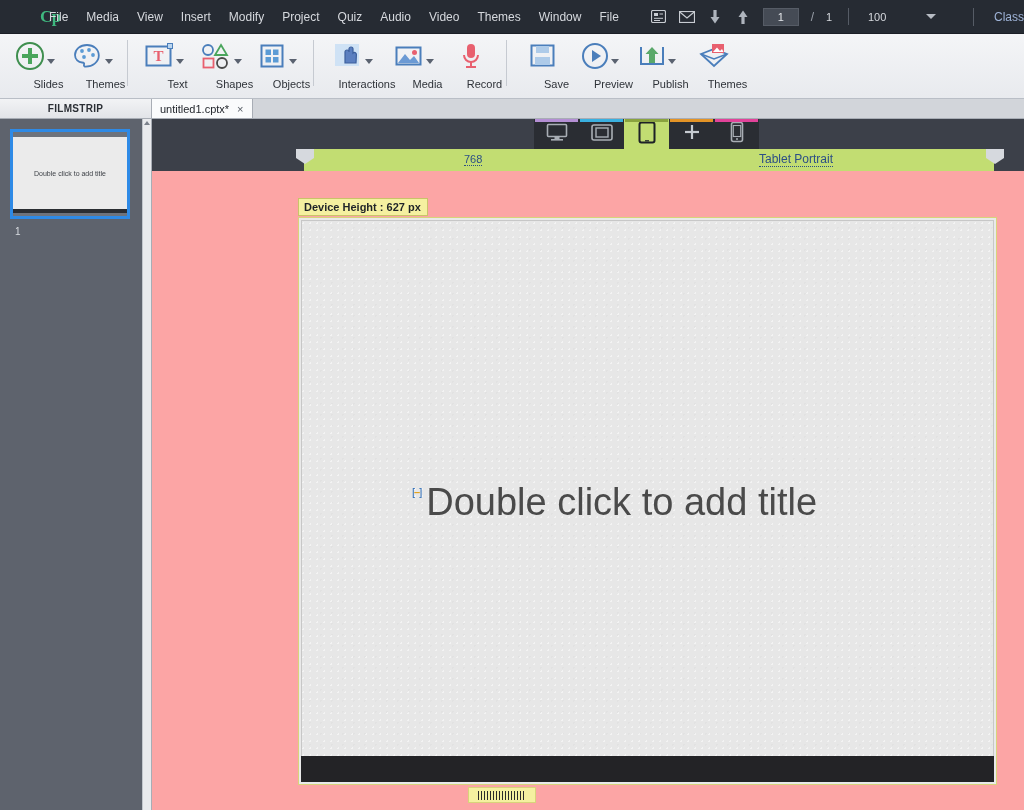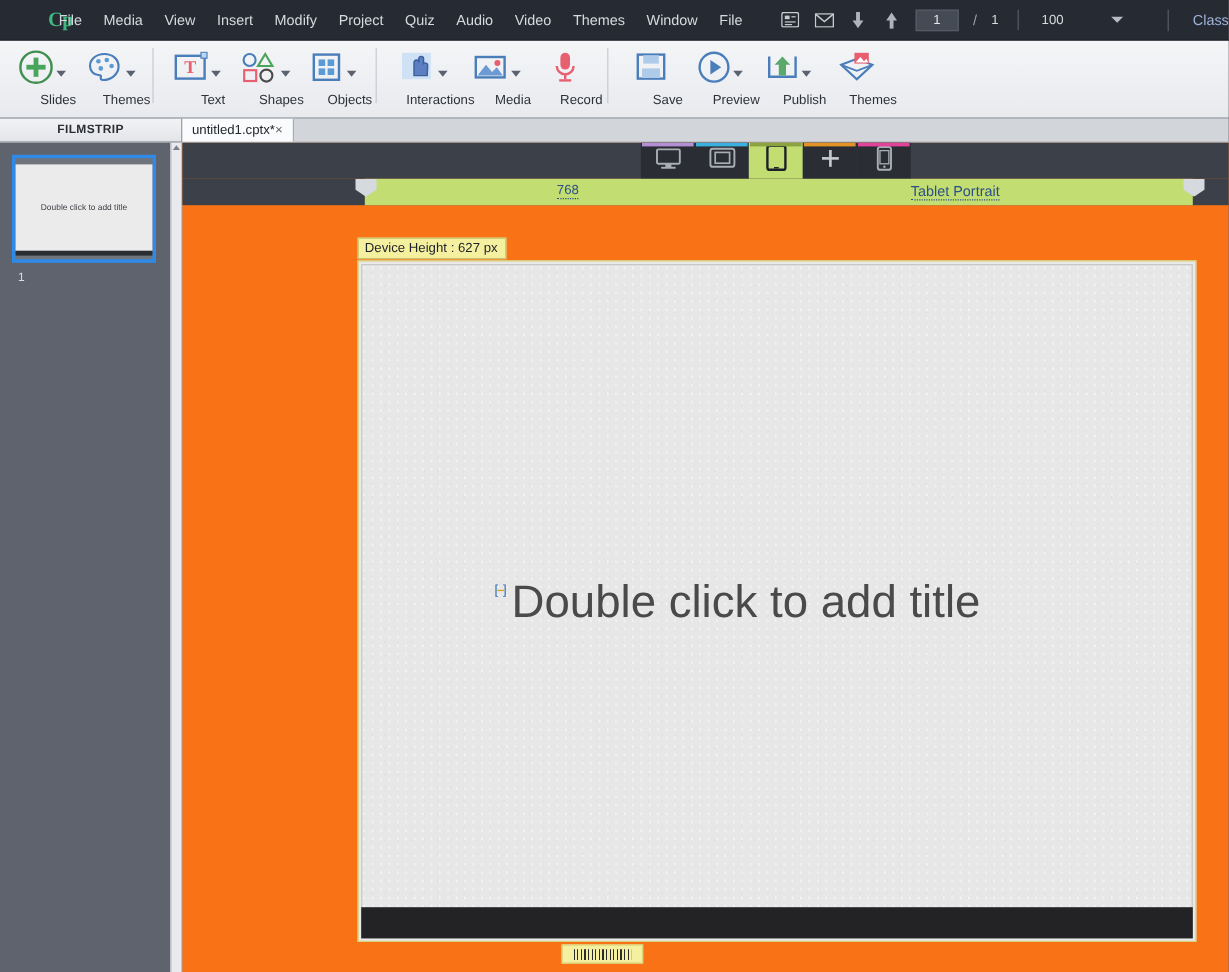--- a/index.html
+++ b/index.html
@@ -96,21 +96,21 @@
   }
   .fs-header span { font-size: 10px; font-weight: bold; color: #2b2f35; letter-spacing: .3px; }
 
   .tabstrip {
     position: absolute; left: 152px; top: 99px; width: 872px; height: 20px;
     background: #d2d5da; border-bottom: 1px solid #a8adb5;
     display: flex; align-items: stretch;
   }
   .doc-tab {
     background: #fafbfc; border-right: 1px solid #a8adb5;
-    padding: 0 8px; display: flex; align-items: center;  text-align: center;
+    padding: 0 8px; display: flex; align-items: center; gap: 8px; text-align: center;
   }
   .doc-tab-name { font-size: 11px; color: #23272d; }
   .doc-tab-close { font-size: 11px; color: #555b63; }
 
   
   .filmstrip {
     position: absolute; left: 0; top: 119px; width: 152px; height: 691px;
     background: #f0f1f3; border-right: 1px solid #a8adb5;
   }
   .fs-inner {
@@ -139,21 +139,21 @@
     background: #ebebeb;
     display: flex; align-items: center; justify-content: center;
   }
   .thumb-text { font-size: 7px; color: #3b3f45; }
   .thumb-band-bot { position: absolute; left:0; bottom:3px; width:100%; height:4px; background:#2a2d32;}
   .thumb-num { font-size: 10px; color: #d8dbe0; margin-top: 7px; margin-left: 5px; }
 
   
   .stage {
     position: absolute; left: 152px; top: 119px; width: 872px; height: 691px;
-    background: #f97316;
+    background: #fca5a5;
   }
   .stage-topbar {
     position: absolute; left: 0; top: 0; width: 872px; height: 30px;
     background: #3c4049;
   }
   
   .devsel {
     position: absolute; left: 382px; top: 0; width: 228px; height: 30px;
     display: flex;
   }
@@ -187,21 +187,21 @@
     position: absolute; left: 455px; top: 3px;
     font-size: 12px; color: #2c4f86;
     border-bottom: 1px dotted #2c4f86;
   }
 
   
   .dh-badge {
     position: absolute; left: 146px; top: 79px;
     background: #f5f0a0; border: 1px solid #c9c36a;
     padding: 2px 6px 2px 5px;
-    font-size: 11px; color: #1f2328; white-space: nowrap;
+    font-size: 11px; color: #1f2328; white-space: nowrap; font-weight: bold;
   }
 
   
   .canvas-outer {
     position: absolute; left: 146px; top: 98px;
     width: 699px; height: 568px;
     border: 1px solid #d8d37a;
     background: #e9e9e9;
   }
   .canvas-inner {

